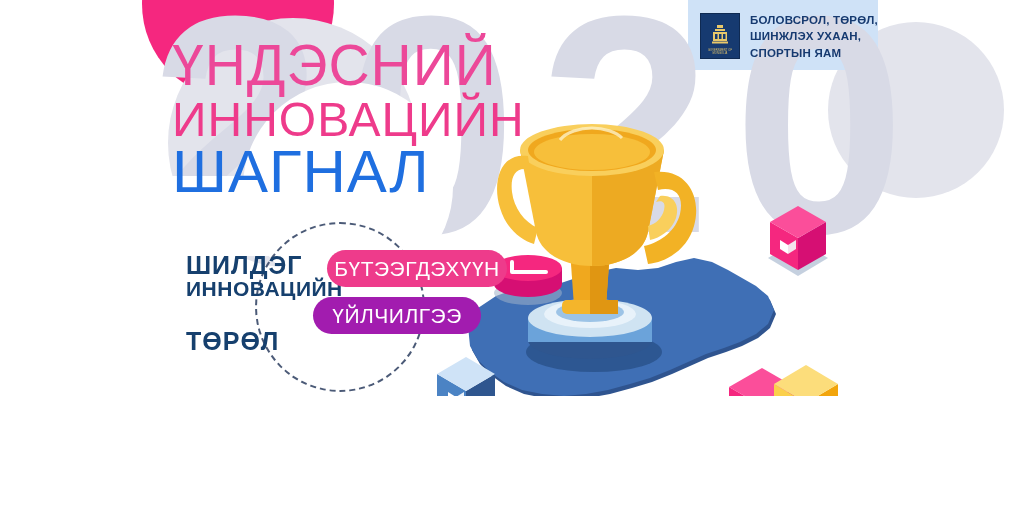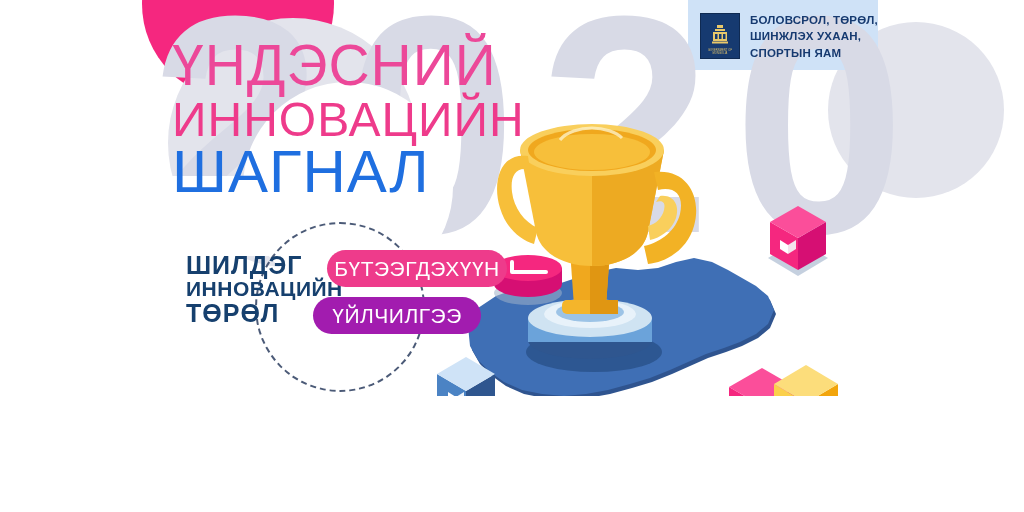--- a/index.html
+++ b/index.html
@@ -165,20 +165,21 @@
     letter-spacing: 0.5px;
     line-height: 1.05;
   }
   .cat-block .c3 {
     display: block;
     font-size: 25px;
     font-weight: bold;
     color: #16406e;
     letter-spacing: 1px;
     line-height: 1.05;
+    margin-top: 28px;
   }
 
   .pill {
     position: absolute;
     border-radius: 22px;
     color: #ffffff;
     font-size: 21px;
     font-weight: normal;
     letter-spacing: 0.5px;
     display: flex;

